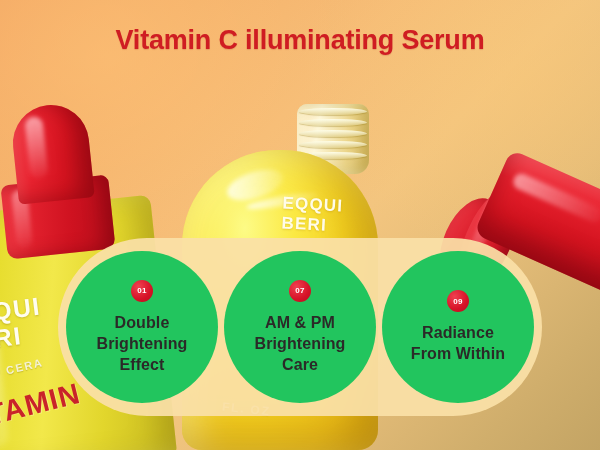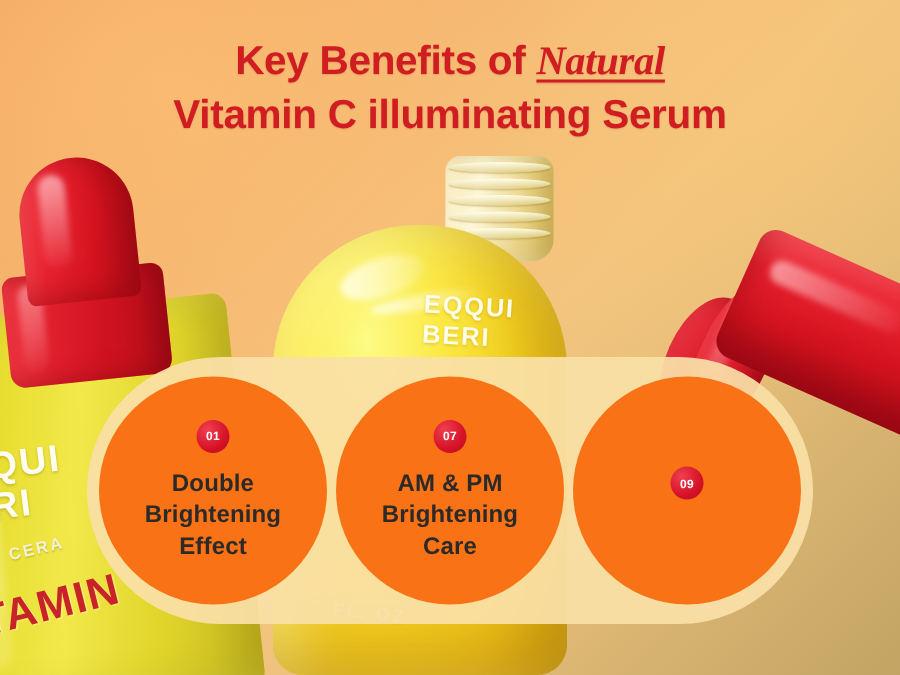--- a/index.html
+++ b/index.html
@@ -272,21 +272,21 @@
     z-index: 7;
     display: flex;
     align-items: center;
     justify-content: space-between;
     padding: 0 8px;
     box-sizing: border-box;
   }
   .benefit-circle {
     width: 152px; height: 152px;
     border-radius: 50%;
-    background: #f97316;
+    background: #22c55e;
     display: flex;
     flex-direction: column;
     align-items: center;
     justify-content: center;
     text-align: center;
   }
   .badge {
     width: 22px; height: 22px;
     border-radius: 50%;
     background: radial-gradient(circle at 34% 30%, #f04050, #d61227 60%, #b80c1d 100%);
@@ -343,21 +343,20 @@
     <div class="cap-left-collar"></div>
     <div class="cap-left-top"></div>
 
     <div class="cap-right-shoulder"></div>
     <div class="cap-right-ring"></div>
     <div class="cap-right-body"></div>
     <div class="cap-right-gloss"></div>
   </div>
 
   <div class="title-block">
-    <div class="title-line"><span>Key Benefits of </span><span class="title-em">Natural</span></div>
     <div class="title-line">Vitamin C illuminating Serum</div>
   </div>
 
   <div class="benefits-band">
 
     <div class="benefit-circle">
       <div class="badge">01</div>
       <div class="benefit-text" style="white-space:pre-line">Double
 Brightening
 Effect</div>
@@ -365,17 +364,19 @@
 
     <div class="benefit-circle">
       <div class="badge">07</div>
       <div class="benefit-text" style="white-space:pre-line">AM &amp; PM
 Brightening
 Care</div>
     </div>
 
     <div class="benefit-circle">
       <div class="badge">09</div>
+      <div class="benefit-text" style="white-space:pre-line">Radiance
+From Within</div>
     </div>
 
   </div>
 
 </div>
 
 </body></html>

